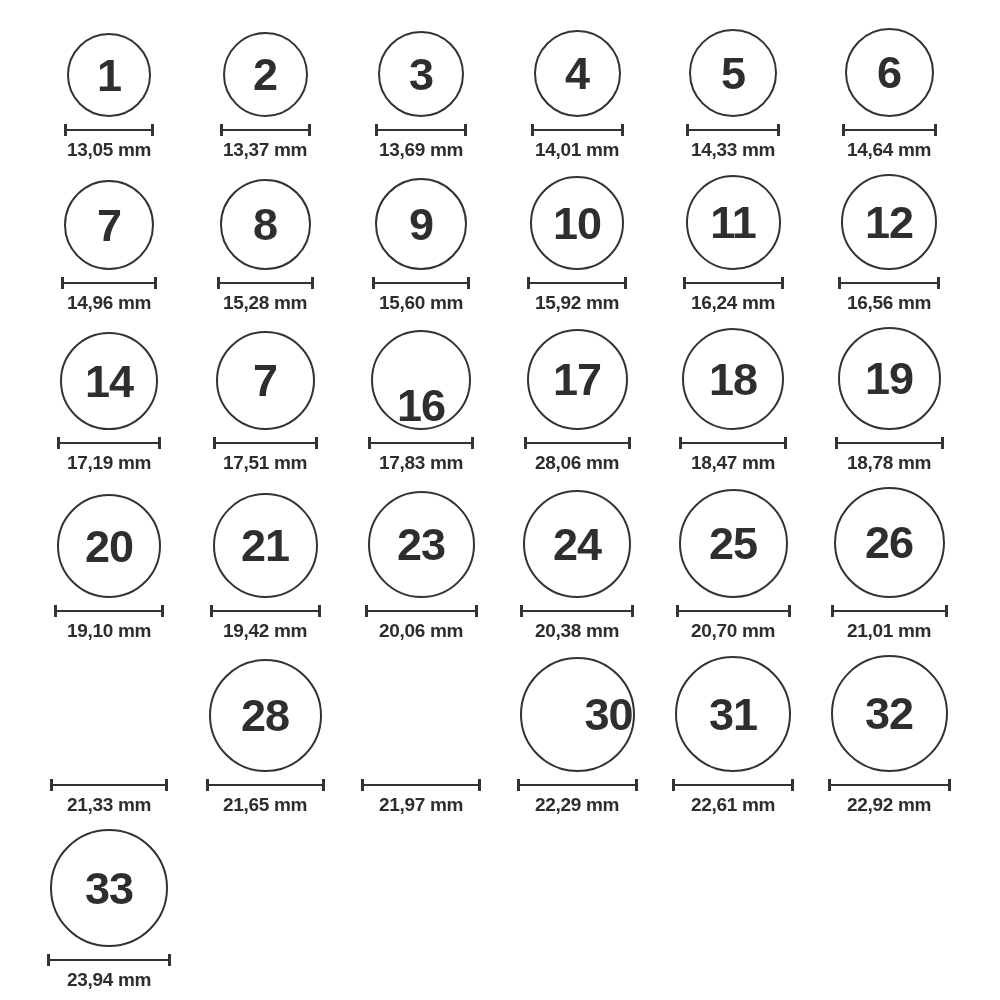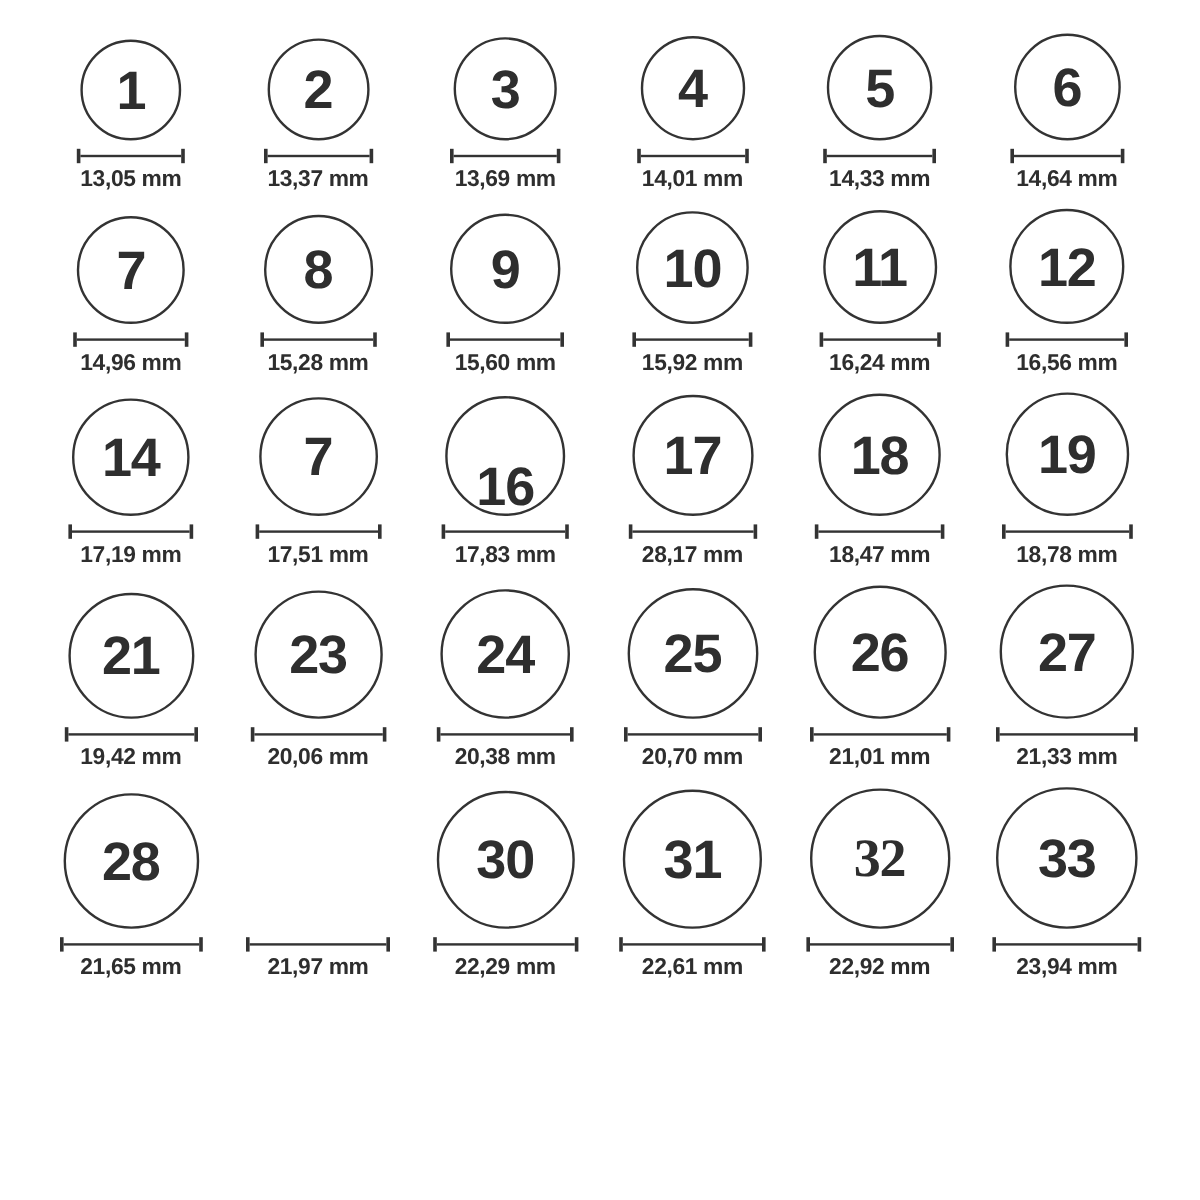--- a/index.html
+++ b/index.html
@@ -203,39 +203,46 @@
     </div>
     <div class="measure" style="width: 106px;"></div>
     <div class="label">17,83 mm</div>
   </div>
 
   <div class="cell">
     <div class="circle" style="width: 101px; height: 101px;">
       <span class="num">17</span>
     </div>
     <div class="measure" style="width: 107px;"></div>
-    <div class="label">28,17 mm</div>
+    <div class="label">28,06 mm</div>
   </div>
 
   <div class="cell">
     <div class="circle" style="width: 102px; height: 102px;">
       <span class="num">18</span>
     </div>
     <div class="measure" style="width: 108px;"></div>
     <div class="label">18,47 mm</div>
   </div>
 
   <div class="cell">
     <div class="circle" style="width: 103px; height: 103px;">
       <span class="num">19</span>
     </div>
     <div class="measure" style="width: 109px;"></div>
     <div class="label">18,78 mm</div>
   </div>
 
+  <div class="cell">
+    <div class="circle" style="width: 104px; height: 104px;">
+      <span class="num">20</span>
+    </div>
+    <div class="measure" style="width: 110px;"></div>
+    <div class="label">19,10 mm</div>
+  </div>
 
   <div class="cell">
     <div class="circle" style="width: 105px; height: 105px;">
       <span class="num">21</span>
     </div>
     <div class="measure" style="width: 111px;"></div>
     <div class="label">19,42 mm</div>
   </div>
 
 
@@ -265,58 +272,55 @@
 
   <div class="cell">
     <div class="circle" style="width: 111px; height: 111px;">
       <span class="num">26</span>
     </div>
     <div class="measure" style="width: 117px;"></div>
     <div class="label">21,01 mm</div>
   </div>
 
   <div class="cell">
-    <div class="circle" style="width: 112px; height: 112px;">
-      <span class="num">27</span>
-    </div>
     <div class="measure" style="width: 118px;"></div>
     <div class="label">21,33 mm</div>
   </div>
 
   <div class="cell">
     <div class="circle" style="width: 113px; height: 113px;">
       <span class="num">28</span>
     </div>
     <div class="measure" style="width: 119px;"></div>
     <div class="label">21,65 mm</div>
   </div>
 
   <div class="cell">
     <div class="measure" style="width: 120px;"></div>
     <div class="label">21,97 mm</div>
   </div>
 
   <div class="cell">
-    <div class="circle" style="width: 115px; height: 115px;">
+    <div class="circle" style="width: 115px; height: 115px; justify-content: flex-end;">
       <span class="num">30</span>
     </div>
     <div class="measure" style="width: 121px;"></div>
     <div class="label">22,29 mm</div>
   </div>
 
   <div class="cell">
     <div class="circle" style="width: 116px; height: 116px;">
       <span class="num">31</span>
     </div>
     <div class="measure" style="width: 122px;"></div>
     <div class="label">22,61 mm</div>
   </div>
 
   <div class="cell">
-    <div class="circle" style="width: 117px; height: 117px; font-family: Liberation Serif, serif;">
+    <div class="circle" style="width: 117px; height: 117px;">
       <span class="num">32</span>
     </div>
     <div class="measure" style="width: 123px;"></div>
     <div class="label">22,92 mm</div>
   </div>
 
   <div class="cell">
     <div class="circle" style="width: 118px; height: 118px;">
       <span class="num">33</span>
     </div>

